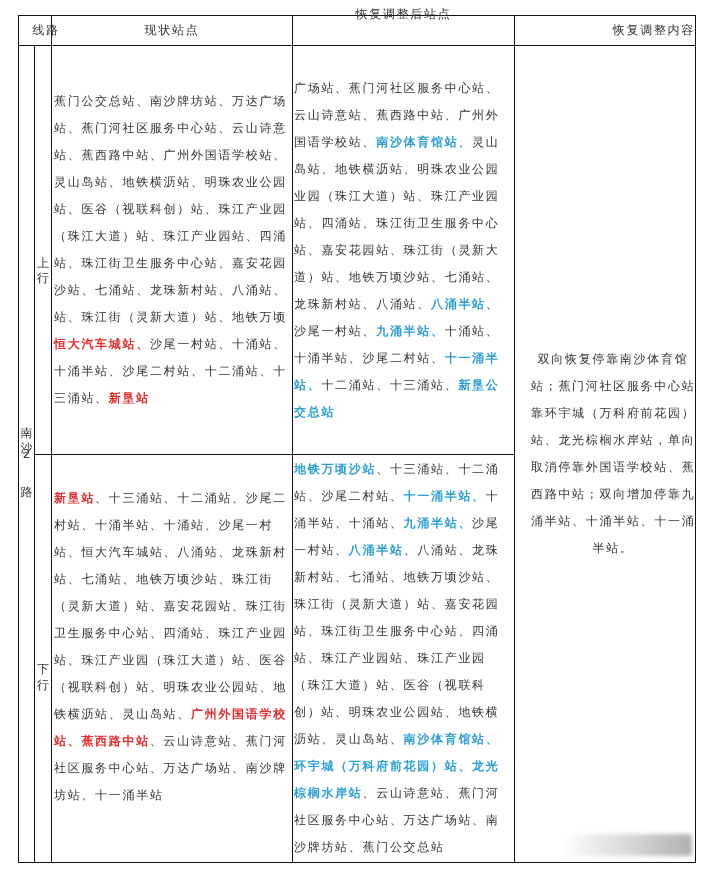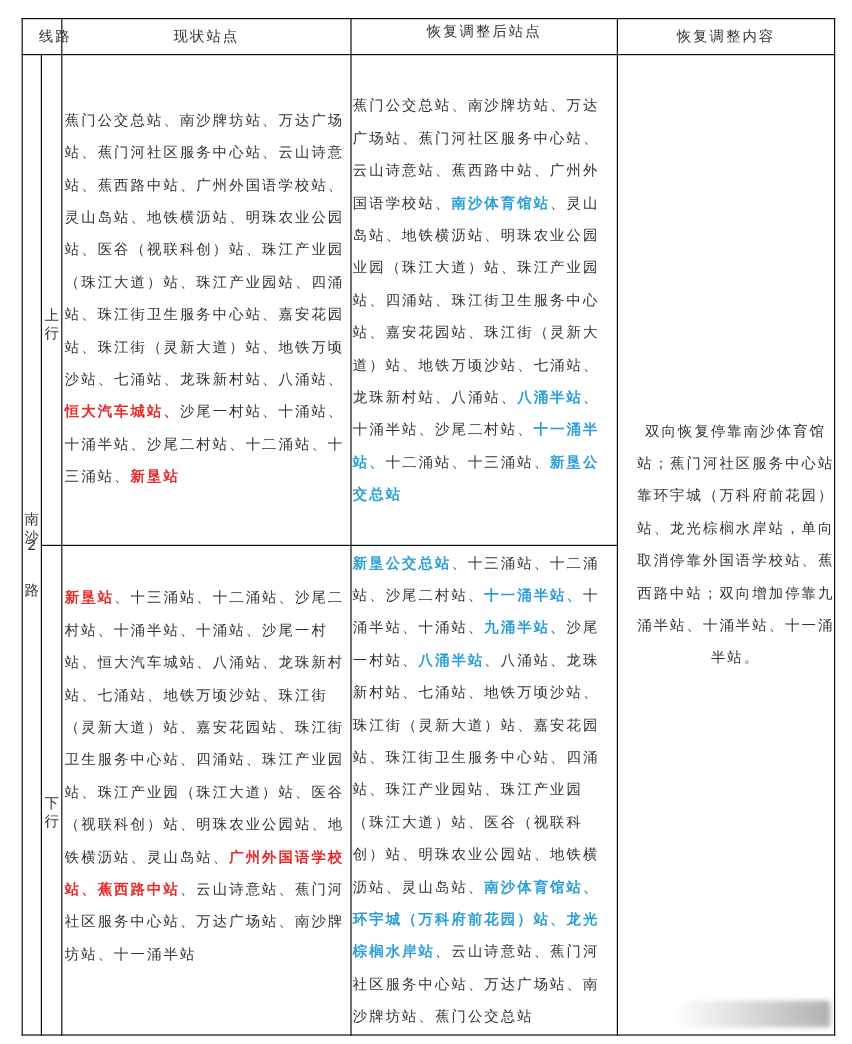--- a/index.html
+++ b/index.html
@@ -69,84 +69,84 @@
   <div class="vline" style="left:292px; top:15px; height:848px;"></div>
   <div class="vline" style="left:514px; top:15px; height:848px;"></div>
   <div class="hline" style="left:34px; top:454px; width:481px;"></div>
 
   <div class="cell hdr" style="left:30px; top:16px; width:32px; height:29px;">
     <span>线路</span>
   </div>
   <div class="cell hdr" style="left:52px; top:16px; width:240px; height:29px;">
     <span>现状站点</span>
   </div>
-  <div class="cell hdr" style="left:293px; top:12px; width:221px; height:29px;">
+  <div class="cell hdr" style="left:293px; top:0; width:221px; height:29px;">
     <span>恢复调整后站点</span>
   </div>
-  <div class="cell hdr" style="left:515px; top:16px; width:180px; height:29px;">
+  <div class="cell hdr" style="left:515px; top:16px; width:180px; height:29px;align-items:flex-end;">
     <span>恢复调整内容</span>
   </div>
 
   <div class="cell vcell" style="left:19px; top:46px; width:15px; height:816px;">
     <span class="vtext">南沙2路</span>
   </div>
 
   <div class="cell vcell" style="left:35px; top:46px; width:16px; height:408px; padding-top:24px;">
     <span class="vtext">上行</span>
   </div>
   <div class="cell vcell" style="left:35px; top:455px; width:16px; height:407px; padding-top:21px;">
     <span class="vtext">下行</span>
   </div>
 
-  <div class="cell txt" style="left:52px; top:46px; width:240px; height:408px; padding-left:2px;font-family:Liberation Mono, monospace;">
+  <div class="cell txt" style="left:52px; top:46px; width:240px; height:408px; padding-left:2px;">
       <div class="line"><span>蕉门公交总站、南沙牌坊站、万达广场</span></div>
       <div class="line"><span>站、蕉门河社区服务中心站、云山诗意</span></div>
       <div class="line"><span>站、蕉西路中站、广州外国语学校站、</span></div>
       <div class="line"><span>灵山岛站、地铁横沥站、明珠农业公园</span></div>
       <div class="line"><span>站、医谷（视联科创）站、珠江产业园</span></div>
       <div class="line"><span>（珠江大道）站、珠江产业园站、四涌</span></div>
       <div class="line"><span>站、珠江街卫生服务中心站、嘉安花园</span></div>
+      <div class="line"><span>沙站、七涌站、龙珠新村站、八涌站、</span></div>
       <div class="line"><span>站、珠江街（灵新大道）站、地铁万顷</span></div>
-      <div class="line"><span>沙站、七涌站、龙珠新村站、八涌站、</span></div>
       <div class="line"><span class="hl-red">恒大汽车城站、</span><span>沙尾一村站、十涌站、</span></div>
       <div class="line"><span>十涌半站、沙尾二村站、十二涌站、十</span></div>
       <div class="line"><span>三涌站、</span><span class="hl-red">新垦站</span></div>
     </div>
   <div class="cell txt" style="left:293px; top:46px; width:221px; height:408px; padding-left:1px;">
-      <div class="line"><span>蕉门公交总站、南沙牌坊站、万达</span></div>
       <div class="line"><span>广场站、蕉门河社区服务中心站、</span></div>
       <div class="line"><span>云山诗意站、蕉西路中站、广州外</span></div>
       <div class="line"><span>国语学校站、</span><span class="hl-blue">南沙体育馆站</span><span>、灵山</span></div>
       <div class="line"><span>岛站、地铁横沥站、明珠农业公园</span></div>
       <div class="line"><span>业园（珠江大道）站、珠江产业园</span></div>
       <div class="line"><span>站、四涌站、珠江街卫生服务中心</span></div>
       <div class="line"><span>站、嘉安花园站、珠江街（灵新大</span></div>
       <div class="line"><span>道）站、地铁万顷沙站、七涌站、</span></div>
       <div class="line"><span>龙珠新村站、八涌站、</span><span class="hl-blue">八涌半站</span><span>、</span></div>
+      <div class="line"><span>沙尾一村站、</span><span class="hl-blue">九涌半站、</span><span>十涌站、</span></div>
       <div class="line"><span>十涌半站、沙尾二村站、</span><span class="hl-blue">十一涌半</span></div>
       <div class="line"><span class="hl-blue">站、</span><span>十二涌站、十三涌站、</span><span class="hl-blue">新垦公</span></div>
       <div class="line"><span class="hl-blue">交总站</span></div>
     </div>
 
   <div class="cell txt" style="left:52px; top:443px; width:240px; height:407px; padding-left:2px;">
       <div class="line"><span class="hl-red">新垦站</span><span>、十三涌站、十二涌站、沙尾二</span></div>
       <div class="line"><span>村站、十涌半站、十涌站、沙尾一村</span></div>
       <div class="line"><span>站、恒大汽车城站、八涌站、龙珠新村</span></div>
       <div class="line"><span>站、七涌站、地铁万顷沙站、珠江街</span></div>
       <div class="line"><span>（灵新大道）站、嘉安花园站、珠江街</span></div>
       <div class="line"><span>卫生服务中心站、四涌站、珠江产业园</span></div>
       <div class="line"><span>站、珠江产业园（珠江大道）站、医谷</span></div>
       <div class="line"><span>（视联科创）站、明珠农业公园站、地</span></div>
       <div class="line"><span>铁横沥站、灵山岛站、</span><span class="hl-red">广州外国语学校</span></div>
       <div class="line"><span class="hl-red">站、蕉西路中站</span><span>、云山诗意站、蕉门河</span></div>
       <div class="line"><span>社区服务中心站、万达广场站、南沙牌</span></div>
       <div class="line"><span>坊站、十一涌半站</span></div>
     </div>
   <div class="cell txt" style="left:293px; top:455px; width:221px; height:407px; padding-left:1px;">
-      <div class="line"><span class="hl-blue">新垦公交总站</span><span>、十三涌站、十二涌</span></div>
+      <div class="line"><span class="hl-blue">地铁万顷沙站</span><span>、十三涌站、十二涌</span></div>
       <div class="line"><span>站、沙尾二村站、</span><span class="hl-blue">十一涌半站、</span><span>十</span></div>
       <div class="line"><span>涌半站、十涌站、</span><span class="hl-blue">九涌半站、</span><span>沙尾</span></div>
       <div class="line"><span>一村站、</span><span class="hl-blue">八涌半站</span><span>、八涌站、龙珠</span></div>
       <div class="line"><span>新村站、七涌站、地铁万顷沙站、</span></div>
       <div class="line"><span>珠江街（灵新大道）站、嘉安花园</span></div>
       <div class="line"><span>站、珠江街卫生服务中心站、四涌</span></div>
       <div class="line"><span>站、珠江产业园站、珠江产业园</span></div>
       <div class="line"><span>（珠江大道）站、医谷（视联科</span></div>
       <div class="line"><span>创）站、明珠农业公园站、地铁横</span></div>
       <div class="line"><span>沥站、灵山岛站、</span><span class="hl-blue">南沙体育馆站、</span></div>

